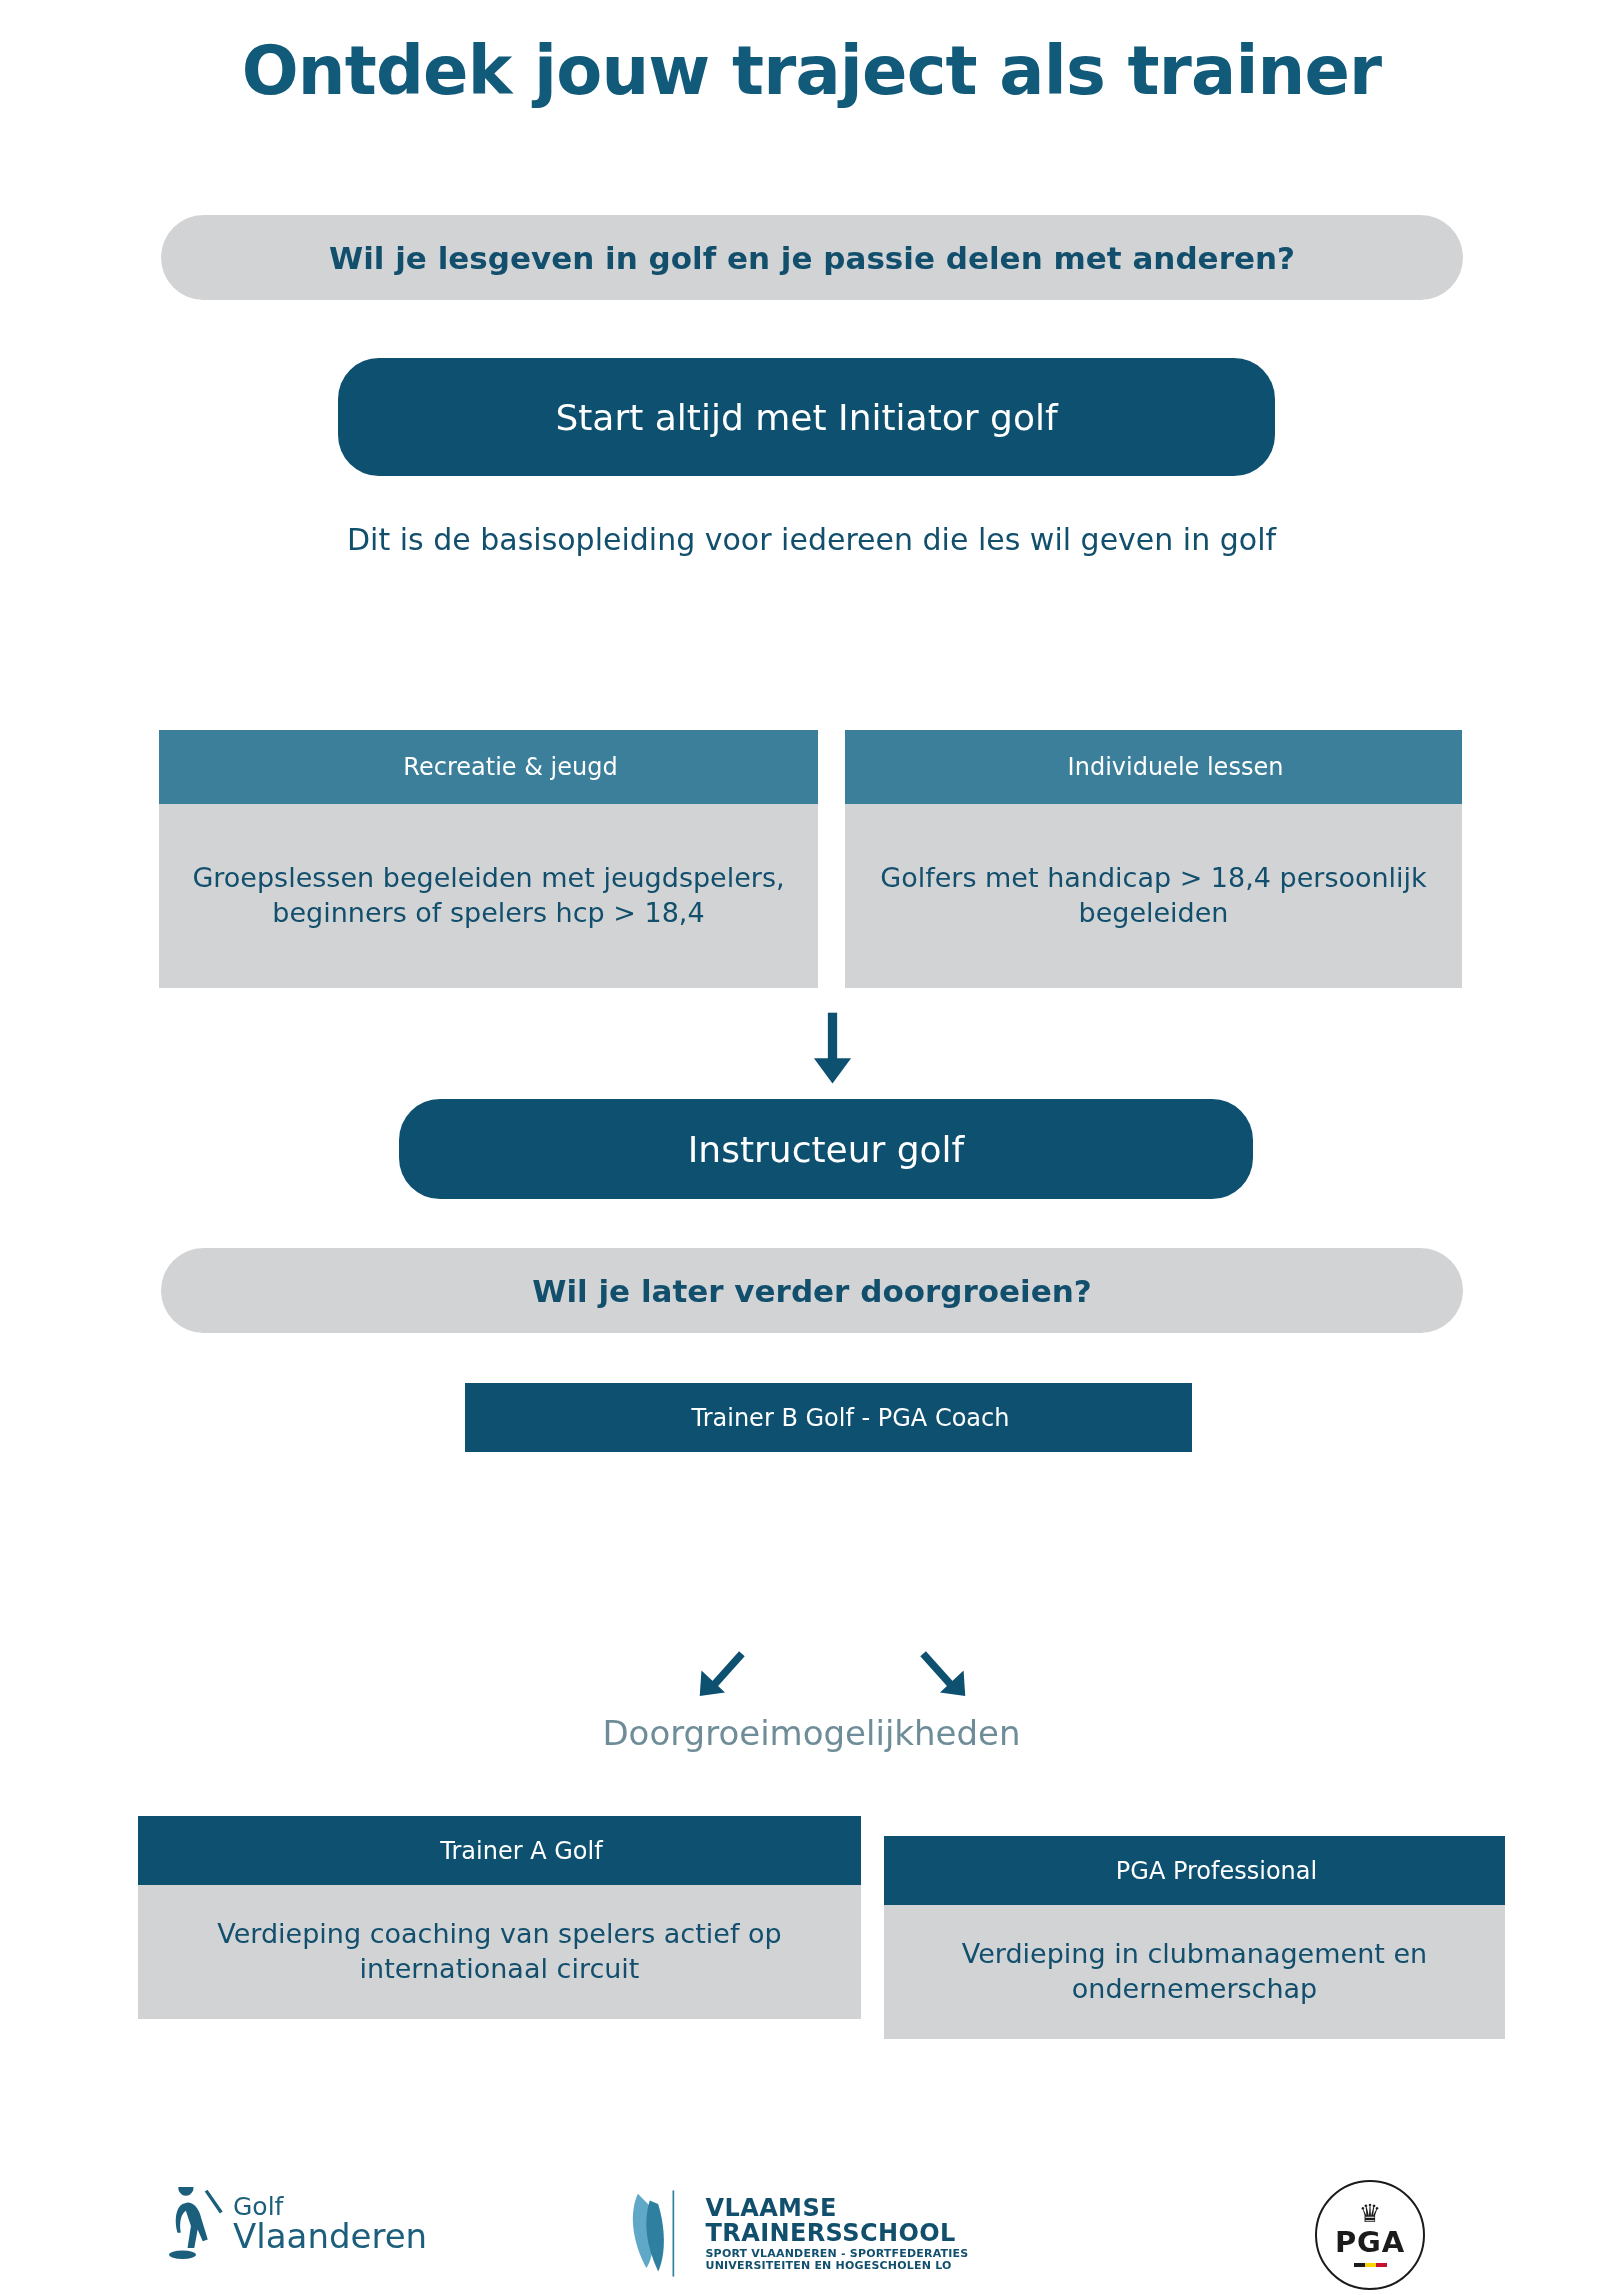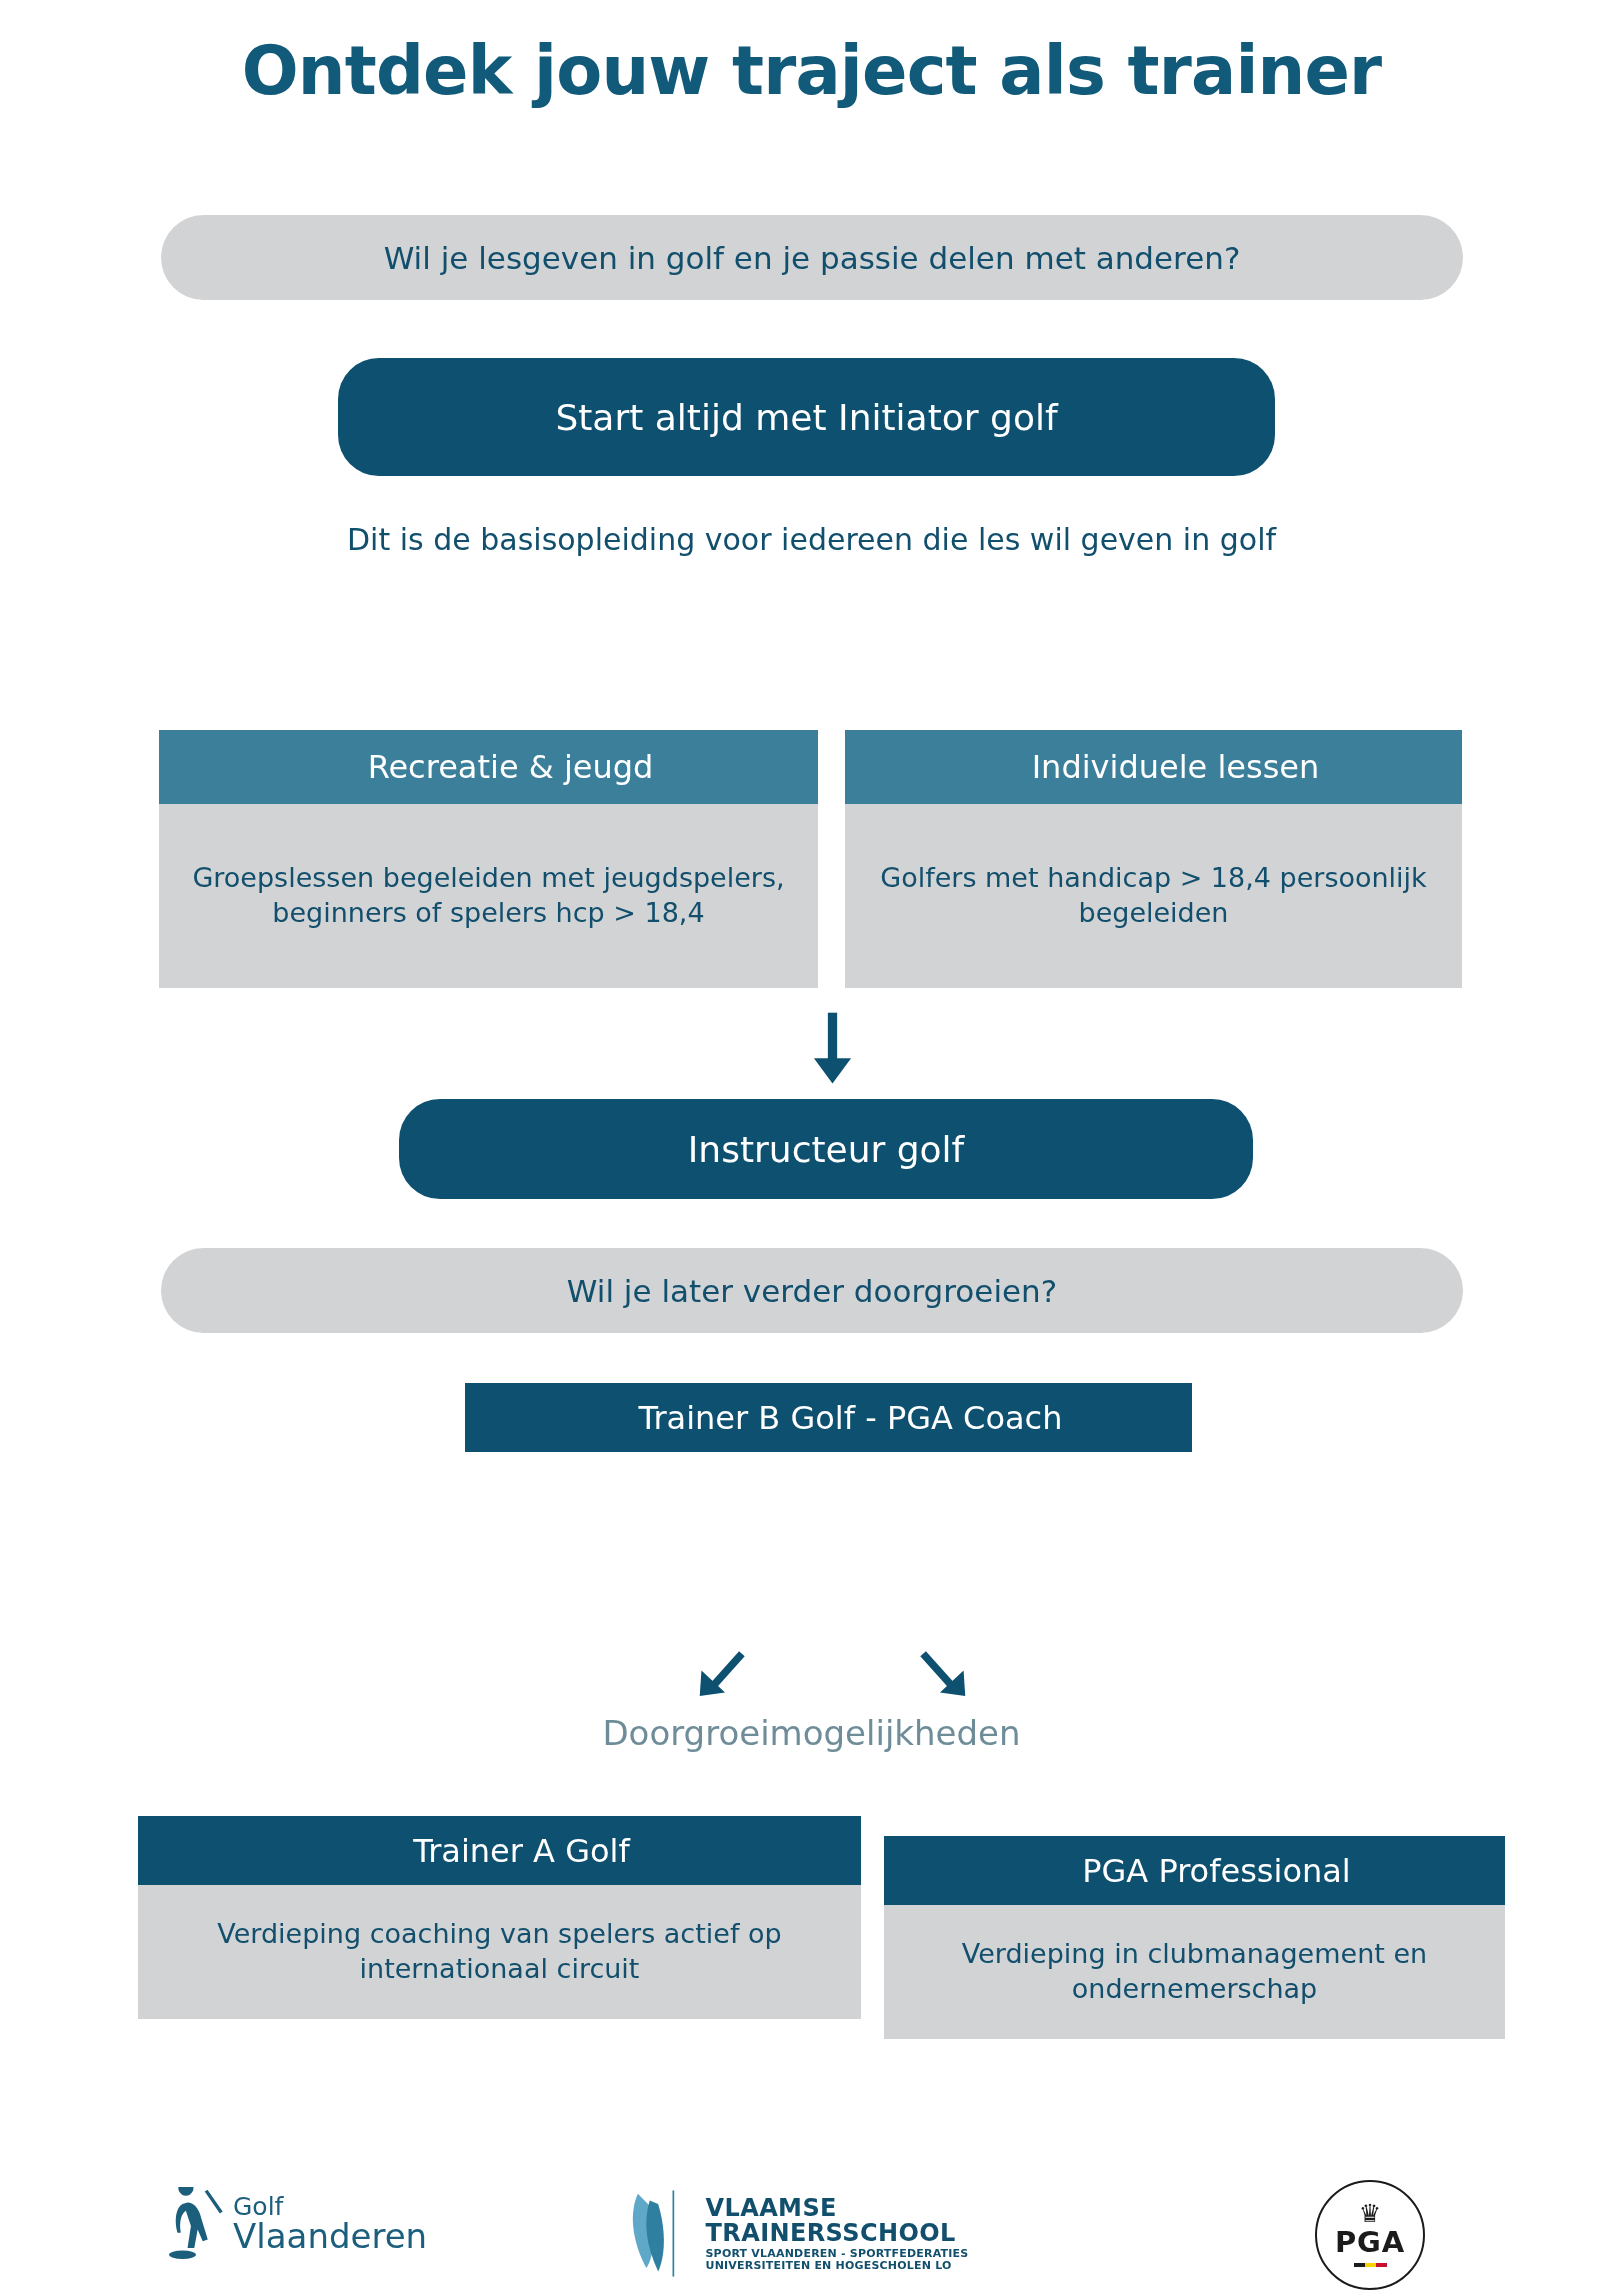--- a/index.html
+++ b/index.html
@@ -29,21 +29,21 @@
     margin: 32px 0 0 0;
     font-family: "DejaVu Sans", sans-serif;
   }
 
   
   .pill {
     background: #d2d3d5;
     border-radius: 51px;
     color: #114f6d;
     font-size: 31px;
-    font-weight: normal;
+    font-weight: bold;
     text-align: center;
     display: flex;
     align-items: center;
     justify-content: center;
   }
 
   
   .dark-pill {
     background: #0d5070;
     border-radius: 41px;
@@ -58,21 +58,21 @@
   .subtitle {
     text-align: center;
     font-size: 30px;
     color: #114f6d;
   }
 
   
   .card { position: absolute; }
   .card .hdr {
     color: #ffffff;
-    font-size: 32px;
+    font-size: 24px;
     text-align: center;
     display: flex;
     align-items: center;
     justify-content: center;
     padding-left: 44px;
   }
   .card .bdy {
     background: #d2d3d5;
     color: #114f6d;
     font-size: 27px;

